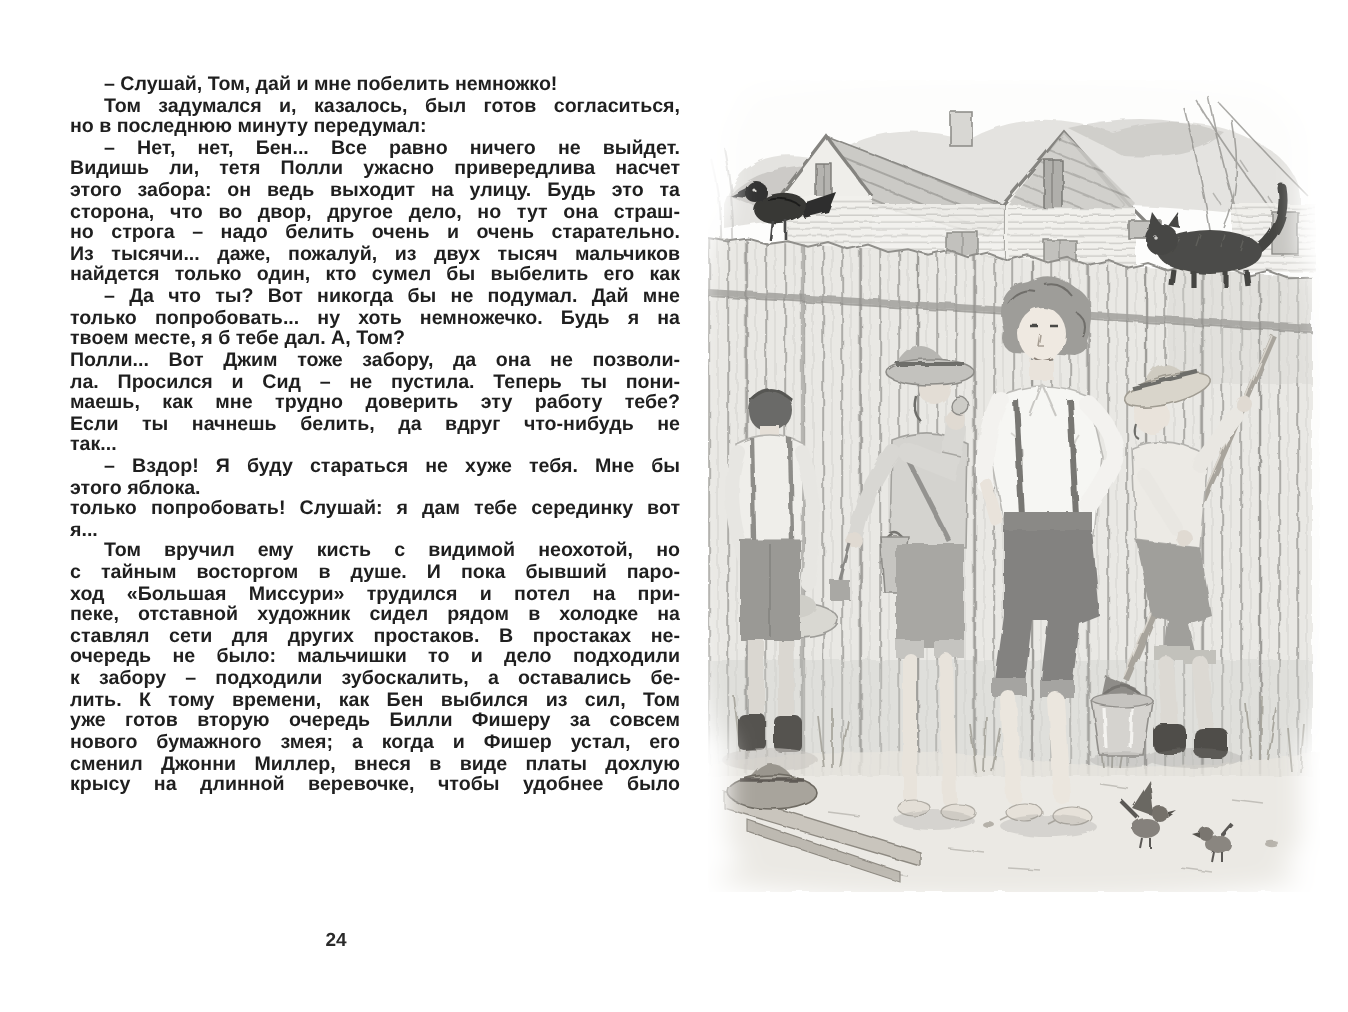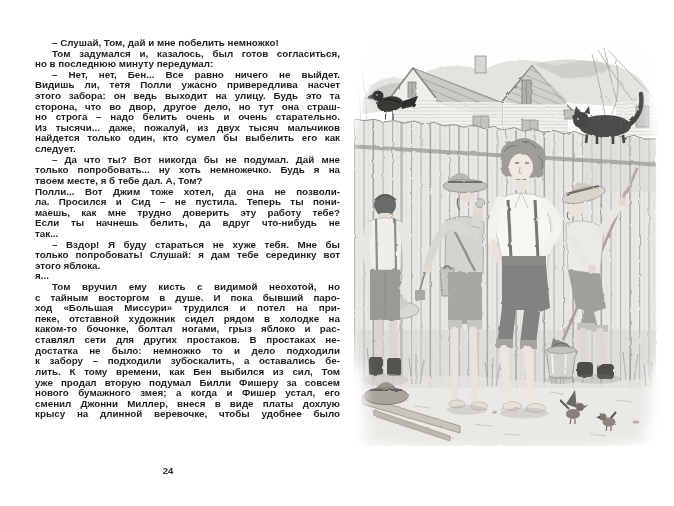--- a/index.html
+++ b/index.html
@@ -35,43 +35,41 @@
         <div class="line ind">– Слушай, Том, дай и мне побелить немножко!</div>
         <div class="line ind just">Том задумался и, казалось, был готов согласиться,</div>
         <div class="line">но в последнюю минуту передумал:</div>
         <div class="line ind just">– Нет, нет, Бен... Все равно ничего не выйдет.</div>
         <div class="line just">Видишь ли, тетя Полли ужасно привередлива насчет</div>
         <div class="line just">этого забора: он ведь выходит на улицу. Будь это та</div>
         <div class="line just">сторона, что во двор, другое дело, но тут она страш-</div>
         <div class="line just">но строга – надо белить очень и очень старательно.</div>
         <div class="line just">Из тысячи... даже, пожалуй, из двух тысяч мальчиков</div>
         <div class="line just">найдется только один, кто сумел бы выбелить его как</div>
-        <div class="line">следует.</div>
         <div class="line ind just">– Да что ты? Вот никогда бы не подумал. Дай мне</div>
         <div class="line just">только попробовать... ну хоть немножечко. Будь я на</div>
         <div class="line">твоем месте, я б тебе дал. А, Том?</div>
-        <div class="line just">Полли... Вот Джим тоже хотел, да она не позволи-</div>
+        <div class="line just">Полли... Вот Джим тоже забору, да она не позволи-</div>
         <div class="line just">ла. Просился и Сид – не пустила. Теперь ты пони-</div>
         <div class="line just">маешь, как мне трудно доверить эту работу тебе?</div>
         <div class="line just">Если ты начнешь белить, да вдруг что-нибудь не</div>
         <div class="line">так...</div>
         <div class="line ind just">– Вздор! Я буду стараться не хуже тебя. Мне бы</div>
+        <div class="line">этого яблока.</div>
         <div class="line just">только попробовать! Слушай: я дам тебе серединку вот</div>
-        <div class="line">этого яблока.</div>
         <div class="line">я...</div>
         <div class="line ind just">Том вручил ему кисть с видимой неохотой, но</div>
         <div class="line just">с тайным восторгом в душе. И пока бывший паро-</div>
         <div class="line just">ход «Большая Миссури» трудился и потел на при-</div>
         <div class="line just">пеке, отставной художник сидел рядом в холодке на</div>
-        <div class="line just">каком-то бочонке, болтал ногами, грыз яблоко и рас-</div>
         <div class="line just">ставлял сети для других простаков. В простаках не-</div>
-        <div class="line just">достатка не было: немножко то и дело подходили</div>
+        <div class="line just">очередь не было: мальчишки то и дело подходили</div>
         <div class="line just">к забору – подходили зубоскалить, а оставались бе-</div>
         <div class="line just">лить. К тому времени, как Бен выбился из сил, Том</div>
-        <div class="line just">уже продал вторую подумал Билли Фишеру за совсем</div>
+        <div class="line just">уже готов вторую очередь Билли Фишеру за совсем</div>
         <div class="line just">нового бумажного змея; а когда и Фишер устал, его</div>
         <div class="line just">сменил Джонни Миллер, внеся в виде платы дохлую</div>
         <div class="line just">крысу на длинной веревочке, чтобы удобнее было</div>
       </div>
     <div class="page-number">24</div>
   </div>
 
   <div class="page page-right">
     <div class="illustration-box">
       <svg width="306" height="406" viewBox="0 0 306 406" xmlns="http://www.w3.org/2000/svg">

